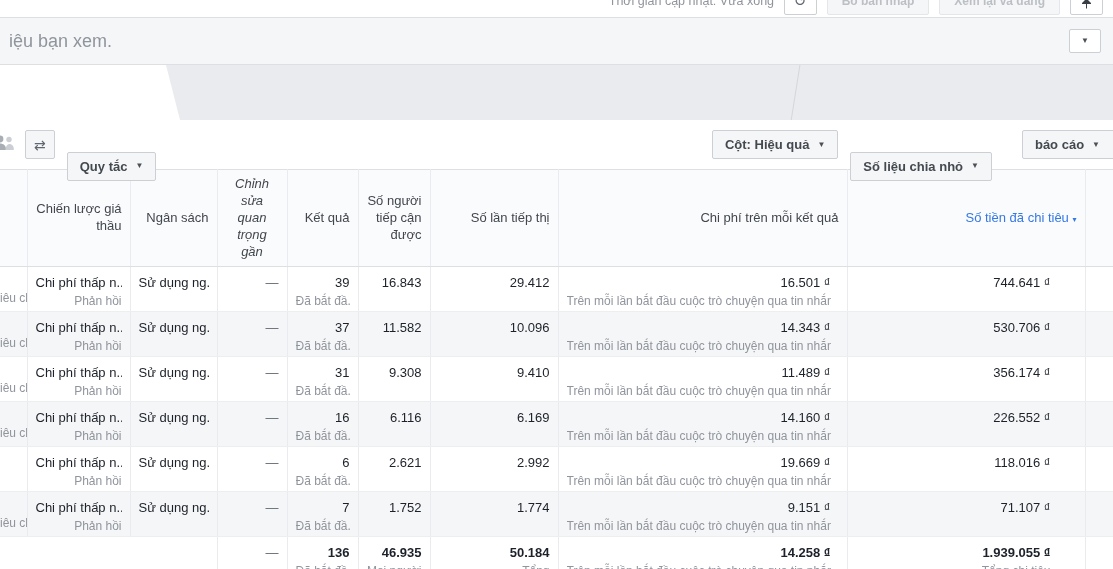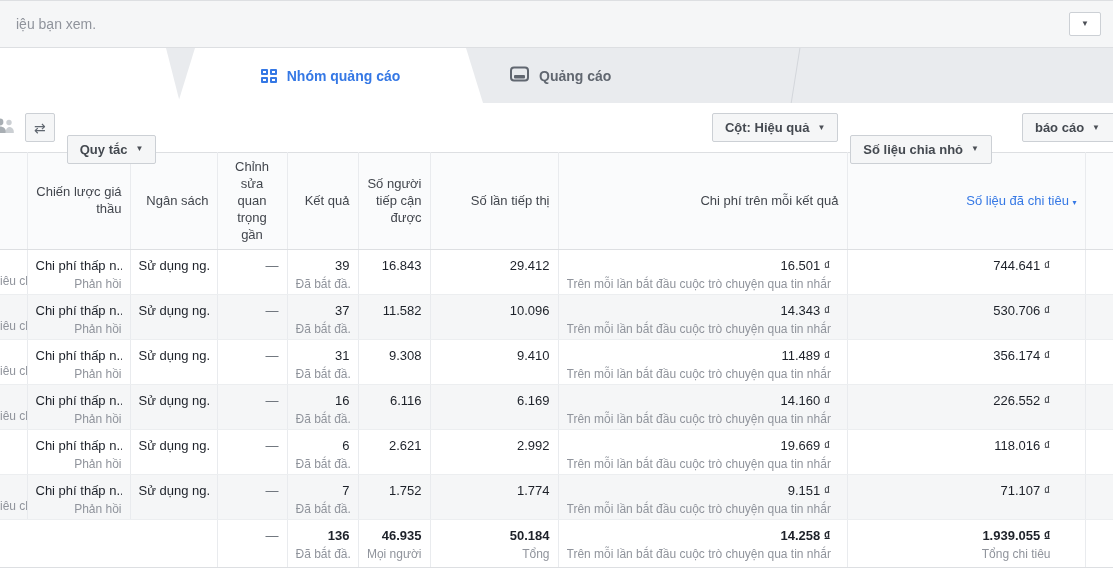--- a/index.html
+++ b/index.html
@@ -10,21 +10,21 @@
   
   .topbar { position:relative; height:17px; overflow:hidden; background:#fff; }
   .topbar-row { position:absolute; right:0; top:-14px; height:30px; display:flex; align-items:center; gap:10px; padding-right:10px; }
   .updated-text { color:#90949c; font-size:12.5px; white-space:nowrap; }
   .mini-btn { height:28px; border:1px solid #ccd0d5; border-radius:2px; background:#fff; color:#606770; display:flex; align-items:center; justify-content:center; font-size:15px; padding:0 9px; }
   .mini-btn.disabled { background:#f5f6f7; border-color:#e4e6e9; color:#bcc0c5; font-size:12px; font-weight:bold; padding:0 14px; }
   .pin-btn svg { display:block; }
 
   
   .filterbar { height:48px; background:#f5f6f7; border-top:1px solid #dddfe2; border-bottom:1px solid #dddfe2; display:flex; align-items:center; justify-content:space-between; padding-right:12px; }
-  .notice-frag { color:#90949c; font-size:14px; padding-left:16px; }
+  .notice-frag { color:#90949c; font-size:18px; padding-left:9px; }
   .date-btn { background:#fff; border:1px solid #ccd0d5; border-radius:2px; padding:7px 11px; font-weight:bold; color:#1d2129; font-size:13px; display:flex; align-items:center; gap:7px; cursor:pointer; }
   .caret { font-size:8px; color:#4b4f56; line-height:1; }
 
   
   .tabbar { position:relative; height:55px; background:#e9ebee; overflow:hidden; }
   .tab-prev { position:absolute; left:0; top:0; width:180px; height:55px; background:#fff;
               clip-path:polygon(0 0, 166px 0, 180px 100%, 0 100%); }
   .tab-active { position:absolute; left:178px; top:0; width:305px; height:55px; background:#fff;
               clip-path:polygon(17px 0, 288px 0, 305px 100%, 0 100%);
               display:flex; align-items:center; justify-content:center; gap:10px; }
@@ -44,67 +44,66 @@
   .gap8 { margin-left:8px; } .gap12 { margin-left:12px;margin-top:43px; } .gap30 { margin-left:30px; }
   .report-btn { margin-right:-18px; padding-right:30px; }
 
   
   table { border-collapse:collapse; table-layout:fixed; width:1113px; border-top:1px solid #dddfe2; }
   col.c0{width:27px} col.c1{width:103px} col.c2{width:87px} col.c3{width:70px} col.c4{width:71px}
   col.c5{width:72px} col.c6{width:128px} col.c7{width:289px} col.c8{width:238px} col.c9{width:28px}
   th, td { border-right:1px solid #e9ebee; }
   th:last-child, td:last-child { border-right:none; }
   thead th { height:64px; background:#fafbfc; border-bottom:1px solid #dddfe2; vertical-align:middle; padding:6px 8px; font-weight:normal; font-size:13px; color:#42464d; text-align:right; line-height:1.3; }
-  thead th.center { text-align:center; }
+  thead th.center { text-align:center;font-style:italic; }
   thead th.blue { color:#3578e5; white-space:nowrap; }
   tbody td { height:45px; padding:7px 8px 0 8px; vertical-align:top; text-align:right; border-bottom:1px solid #eceef0; }
   tbody tr:nth-child(even) { background:#f5f6f7; }
   .main { color:#1d2129; font-size:13px; line-height:1.45; white-space:nowrap; overflow:hidden; }
   .sub  { color:#90949c; font-size:12px; line-height:1.35; white-space:nowrap; overflow:hidden; }
   .left { text-align:left; }
   td.edge-cell { padding:24px 2px 0 0; color:#90949c; font-size:12px; text-align:left; overflow:hidden; white-space:nowrap; }
   td.cpr-cell { padding-right:16px; }
   td.spent-cell { padding-right:34px; }
   tfoot td { height:48px; background:#fff; border-top:1px solid #c9cdd2; border-bottom:1px solid #dddfe2; padding:7px 8px 0 8px; vertical-align:top; text-align:right; }
   tfoot .main { font-weight:bold; }
   .dash { color:#606770; }
 </style>
 </head>
 <body>
 
 <div class="screen">
 
+  <div class="topbar">
+    <div class="topbar-row">
+      <span class="updated-text">Thời gian cập nhật: Vừa xong</span>
+      <div class="mini-btn">
+        <span>↺</span>
+      </div>
+      <div class="mini-btn disabled">Bỏ bản nháp</div>
+      <div class="mini-btn disabled">Xem lại và đăng</div>
+      <div class="mini-btn pin-btn">
+        <span>
+          <svg width="13" height="15" viewBox="0 0 13 15">
+              <path d="M4 1h5l-1 5 3 3v1H7v4l-.5 1L6 14v-4H2V9l3-3z" fill="#3a3f46"></path>
+            </svg>
+        </span>
+      </div>
+    </div>
+  </div>
 
   <div class="filterbar">
     <span class="notice-frag">iệu bạn xem.</span>
     <div class="date-btn">
       <span class="caret">▼</span>
     </div>
   </div>
 
   <div class="tabbar">
     <div class="tab-prev"></div>
-    <div class="tab-active">
-      <span class="grid-icon">
-          <i></i>
-          <i></i>
-          <i></i>
-          <i></i>
-        </span>
-      <span class="label">Nhóm quảng cáo</span>
-    </div>
-    <div class="tab-ads">
-      <span>
-        <svg width="19" height="16" viewBox="0 0 19 16">
-            <rect x="1" y="1.5" width="17" height="13" rx="3" fill="none" stroke="#616770" stroke-width="2"></rect>
-            <rect x="4" y="9" width="11" height="3.5" rx="1" fill="#616770"></rect>
-          </svg>
-      </span>
-      <span class="label">Quảng cáo</span>
-    </div>
     <div class="tab-edge"></div>
   </div>
 
   <div class="toolbar">
     <span class="people-icon">
       <svg width="26" height="20" viewBox="0 0 26 20">
           <circle cx="9" cy="6" r="3.4" fill="#9aa0a6"></circle>
           <path d="M3 16c0-3.4 2.7-5.5 6-5.5s6 2.1 6 5.5v1H3z" fill="#9aa0a6"></path>
           <circle cx="18" cy="6.5" r="2.7" fill="#c3c7cc"></circle>
           <path d="M14.5 16c.4-2.8 1.8-4.4 3.5-4.9 2.6 0 4.8 1.9 4.8 4.9v1h-8.3z" fill="#c3c7cc"></path>
@@ -148,21 +147,21 @@
     <thead>
       <tr>
         <th></th>
         <th>Chiến lược giá thầu</th>
         <th>Ngân sách</th>
         <th class="center">Chỉnh sửa quan trọng gần</th>
         <th>Kết quả</th>
         <th>Số người tiếp cận được</th>
         <th>Số lần tiếp thị</th>
         <th>Chi phí trên mỗi kết quả</th>
-        <th class="blue"><span>Số liệu đã chi tiêu</span> <span class="caret" style="color:#3578e5">▾</span></th>
+        <th class="blue"><span>Số tiền đã chi tiêu</span> <span class="caret" style="color:#3578e5">▾</span></th>
         <th></th>
       </tr>
     </thead>
     <tbody>
       <tr>
         <td class="edge-cell">iêu cho</td>
         <td>
             <div class="main left">Chi phí thấp n...</div>
             <div class="sub">Phản hồi</div>
           </td>

